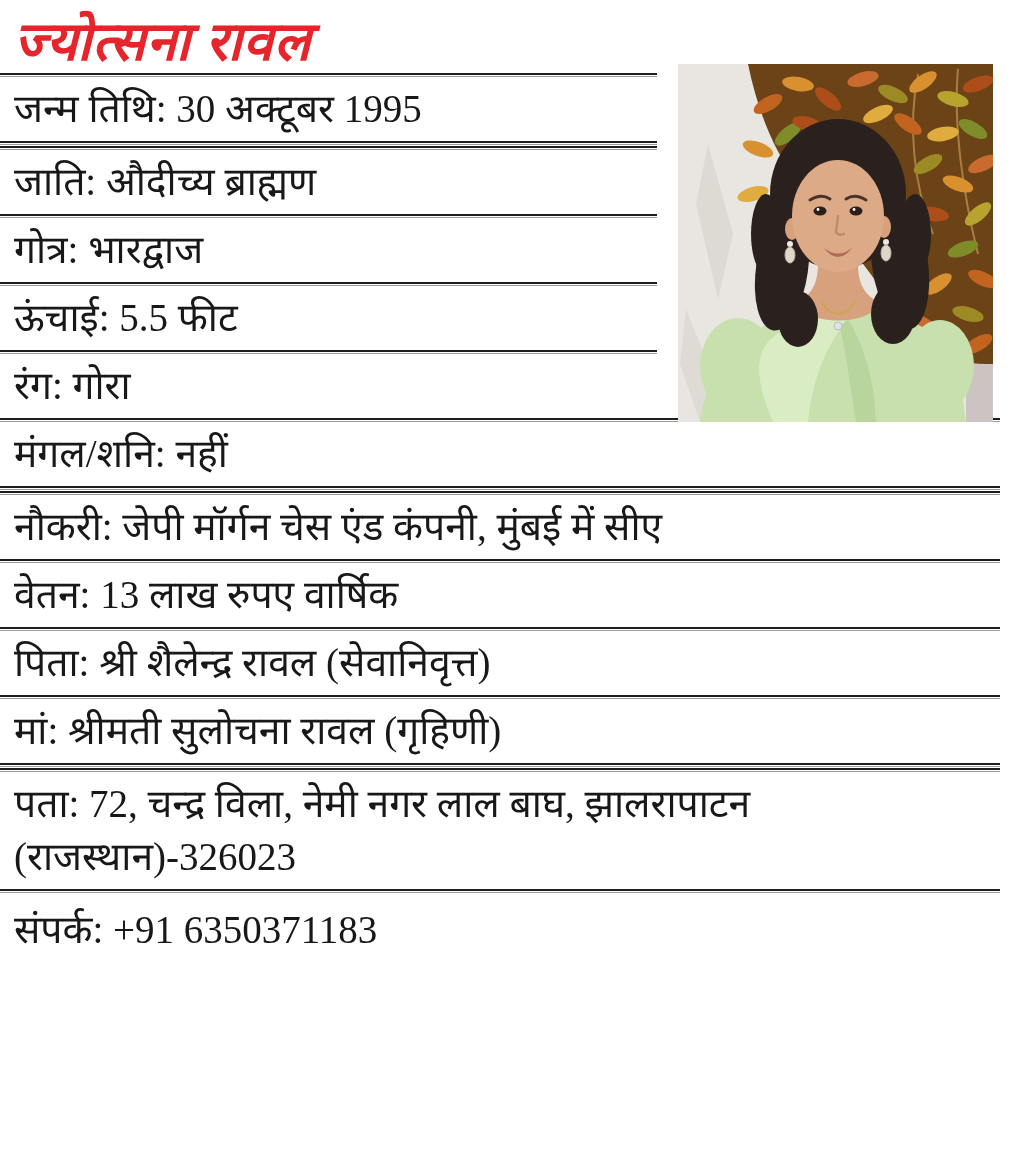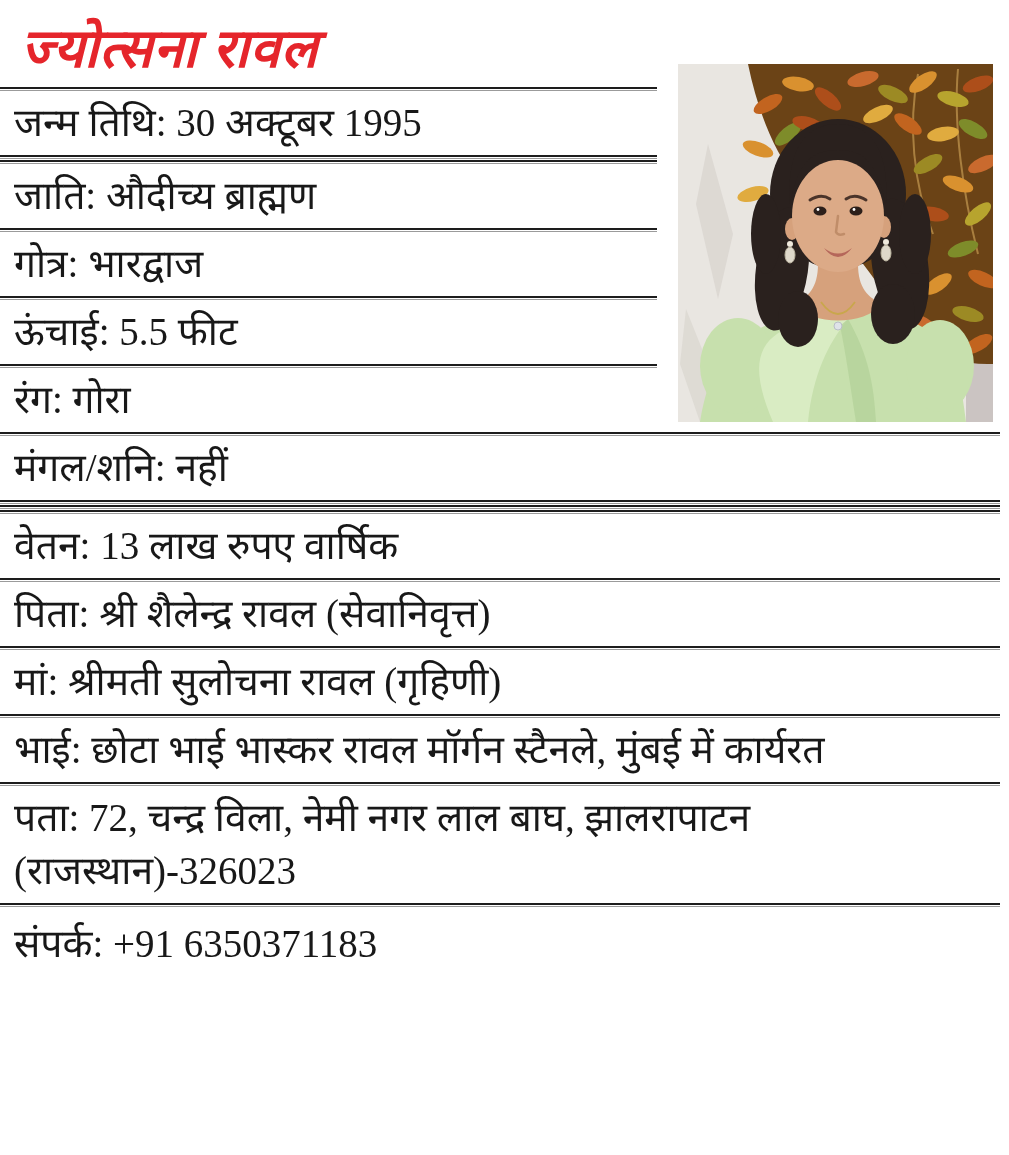--- a/index.html
+++ b/index.html
@@ -5,21 +5,21 @@
   html,body{margin:0;padding:0;background:#ffffff;}
   .page{
     position:relative;
     width:1009px;height:1155px;
     background:#ffffff;
     overflow:hidden;
     font-family:"Liberation Serif","DejaVu Serif",serif;
     color:#181818;
   }
   .title{
-    margin:11px;
+    margin:4px;
     box-sizing:border-box;
     height:65px;
     padding:4px 0 0 10px;
     display:flex;align-items:center;
     font-size:54px;
     font-weight:700;
     font-style:italic;
     letter-spacing:1px;
     color:var(--accent,#e5252b);
     white-space:nowrap;
@@ -181,40 +181,40 @@
     </div>
   <div class="rule full"></div>
 
   <div class="row">
       <span>मंगल/शनि: नहीं</span>
     </div>
   <div class="rule full"></div>
 
   <div class="rule full"></div>
 
+  <div class="row">
+      <span>नौकरी: जेपी मॉर्गन चेस एंड कंपनी, मुंबई में सीए</span>
+    </div>
   <div class="rule full"></div>
 
   <div class="row">
       <span>वेतन: 13 लाख रुपए वार्षिक</span>
     </div>
   <div class="rule full"></div>
 
   <div class="row">
       <span>पिता: श्री शैलेन्द्र रावल (सेवानिवृत्त)</span>
     </div>
   <div class="rule full"></div>
 
   <div class="row">
       <span>मां: श्रीमती सुलोचना रावल (गृहिणी)</span>
     </div>
   <div class="rule full"></div>
 
-  <div class="row">
-      <span>भाई: छोटा भाई भास्कर रावल मॉर्गन स्टैनले, मुंबई में कार्यरत</span>
-    </div>
   <div class="rule full"></div>
 
   <div class="row tall">
       <span>पता: 72, चन्द्र विला, नेमी नगर लाल बाघ, झालरापाटन (राजस्थान)-326023</span>
     </div>
   <div class="rule full"></div>
 
   <div class="row last">
       <span>संपर्क: +91 6350371183</span>
     </div>

